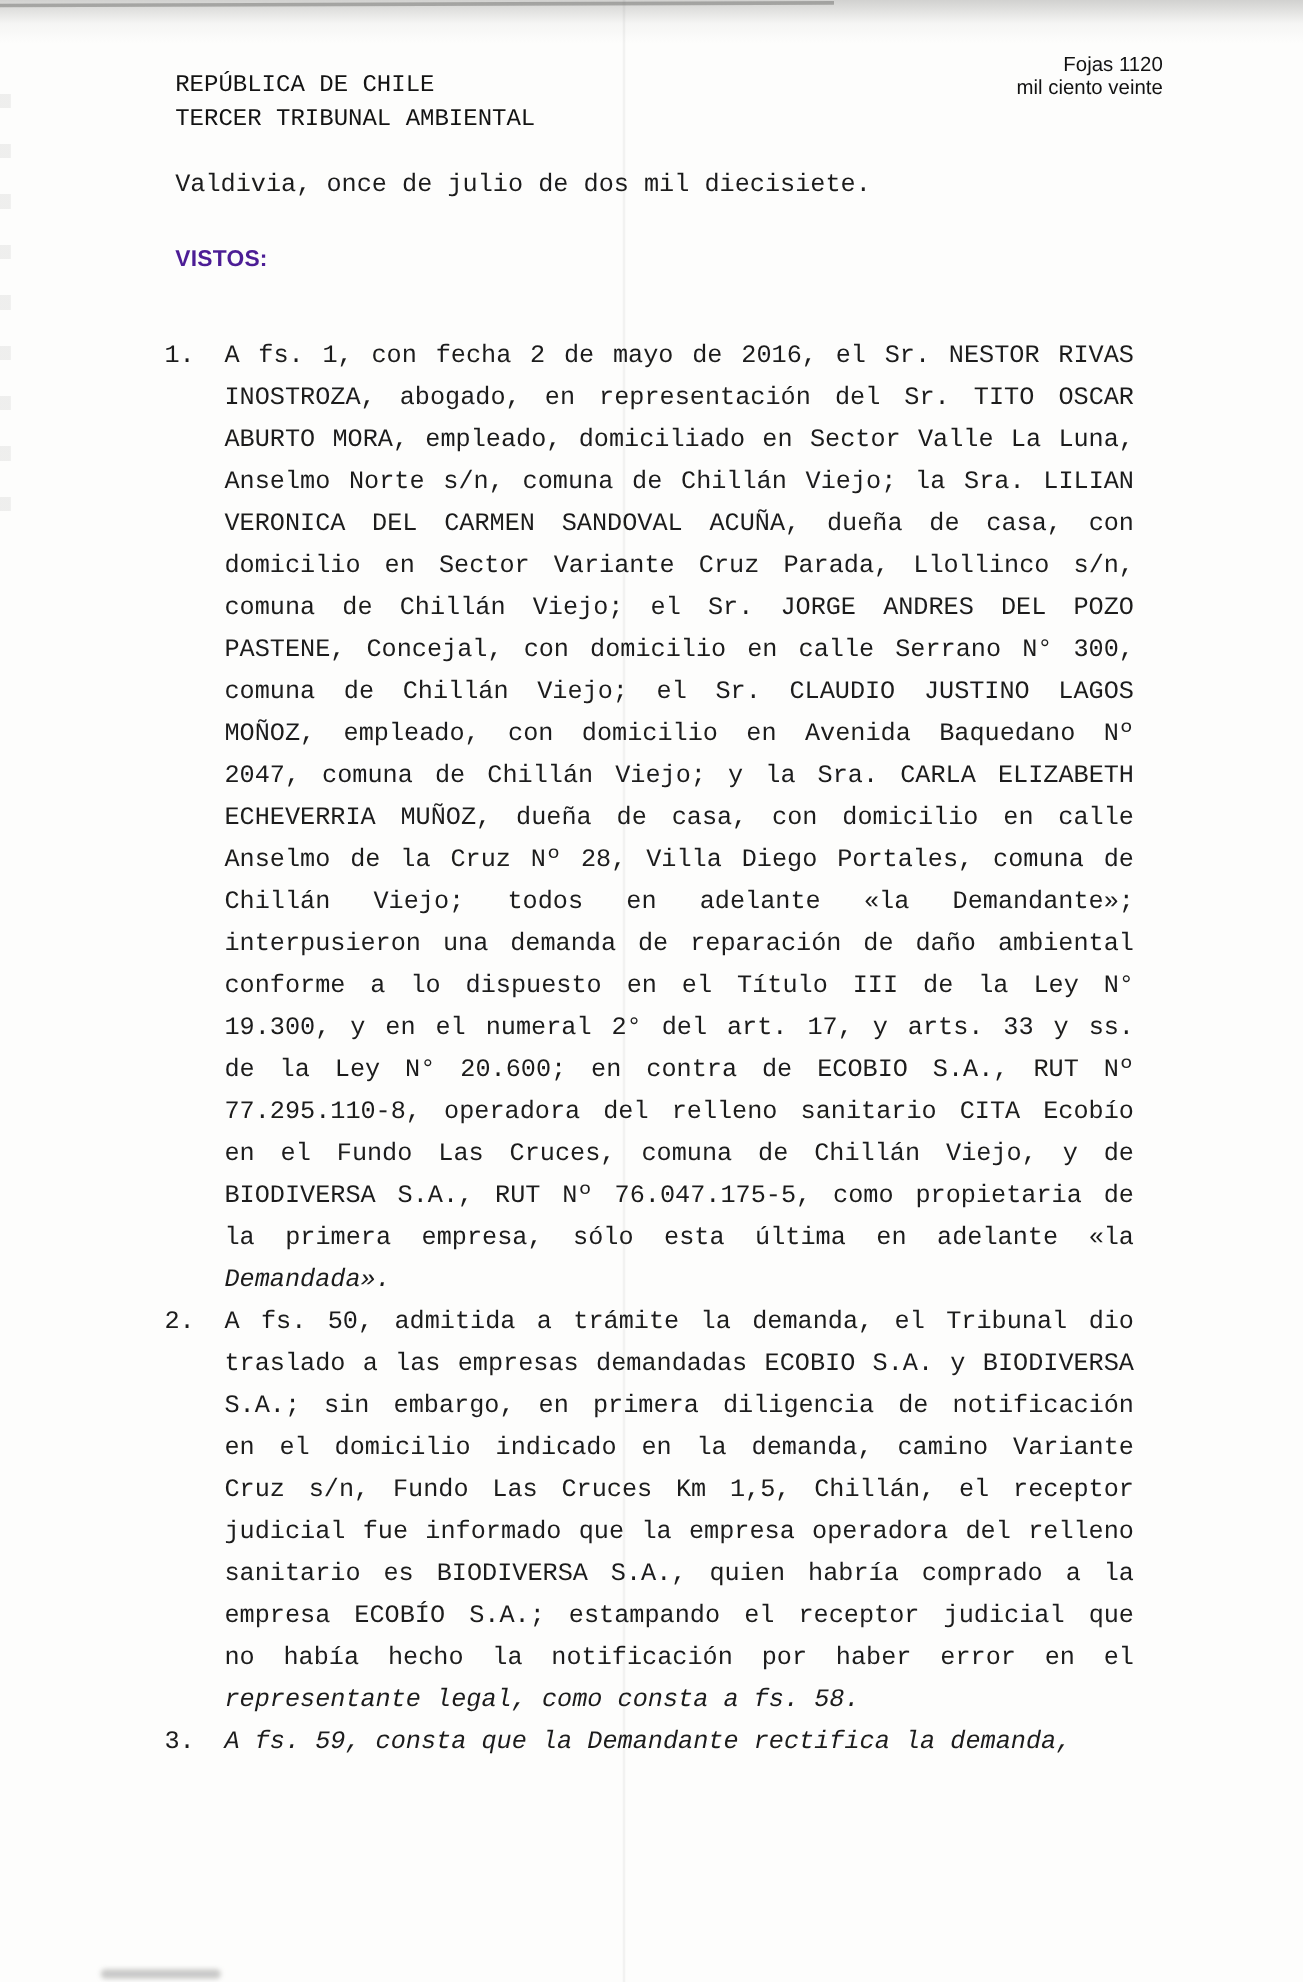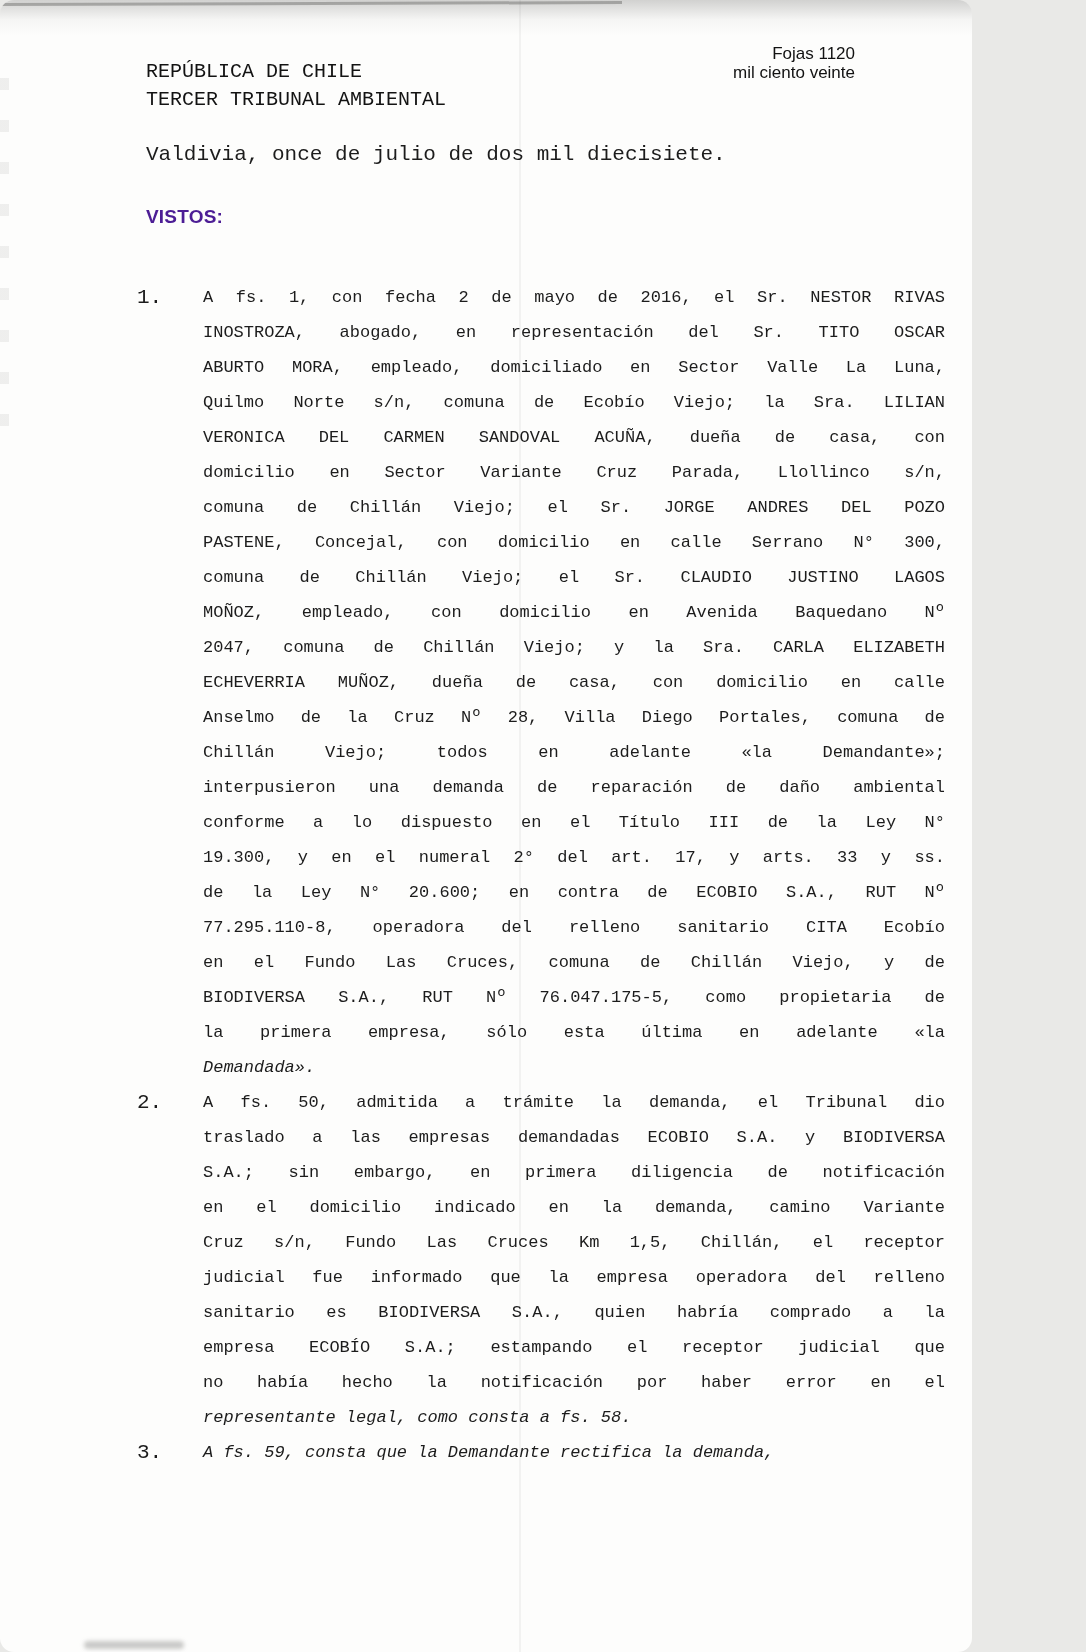--- a/index.html
+++ b/index.html
@@ -3,25 +3,24 @@
 <meta charset="utf-8">
 <style>
   * { margin: 0; padding: 0; box-sizing: border-box; }
   html, body { background: #e9e9e7; }
   body {
     width: 1086px; height: 1652px;
     font-family: "Liberation Mono", "DejaVu Sans Mono", monospace;
   }
   .page {
     position: relative;
-    width: 972px; height: 1652px;
+    width: 1086px; height: 1652px;
     background: var(--paper, #fdfdfc);
     color: var(--ink, #1c1c1c);
     overflow: hidden;
-    border-radius: 14px;
   }
   
   .scan-top {
     position: absolute; top: 0; left: 0; width: 100%; height: 36px;
     background: linear-gradient(to bottom,
       rgba(138,138,136,0.38), rgba(198,198,196,0.14) 55%, rgba(255,255,255,0));
     pointer-events: none;
   }
   .scan-top-line {
     position: absolute; top: 2px; left: 0; width: 64%; height: 3px;
@@ -76,21 +75,21 @@
   .vistos-list {
     position: absolute; top: 280px; left: 137px; width: 808px;
   }
   .item { display: flex; }
   .item .num {
     flex: 0 0 50px; width: 50px;
     font-size: 21px; line-height: 35px;
   }
   .item .itext {
     flex: 1 1 auto;
-    font-size: 17px; line-height: 35px; margin-left: 16px;
+    font-size: 21px; line-height: 35px;
   }
   .tline {
     text-align: justify;
     text-align-last: justify;
   }
   .tline.last { text-align-last: left; font-style: italic; }
 </style>
 </head>
 <body>
 
@@ -116,21 +115,21 @@
 
   <div class="section-heading">VISTOS:</div>
 
   <div class="vistos-list">
       <div class="item">
         <div class="num">1.</div>
         <div class="itext">
           <div class="tline">A fs. 1, con fecha 2 de mayo de 2016, el Sr. NESTOR RIVAS</div>
           <div class="tline">INOSTROZA, abogado, en representación del Sr. TITO OSCAR</div>
           <div class="tline">ABURTO MORA, empleado, domiciliado en Sector Valle La Luna,</div>
-          <div class="tline">Quilmo Norte s/n, comuna de Ecobío Viejo; la Sra. LILIAN</div>
+          <div class="tline">Anselmo Norte s/n, comuna de Chillán Viejo; la Sra. LILIAN</div>
           <div class="tline">VERONICA DEL CARMEN SANDOVAL ACUÑA, dueña de casa, con</div>
           <div class="tline">domicilio en Sector Variante Cruz Parada, Llollinco s/n,</div>
           <div class="tline">comuna de Chillán Viejo; el Sr. JORGE ANDRES DEL POZO</div>
           <div class="tline">PASTENE, Concejal, con domicilio en calle Serrano N° 300,</div>
           <div class="tline">comuna de Chillán Viejo; el Sr. CLAUDIO JUSTINO LAGOS</div>
           <div class="tline">MOÑOZ, empleado, con domicilio en Avenida Baquedano Nº</div>
           <div class="tline">2047, comuna de Chillán Viejo; y la Sra. CARLA ELIZABETH</div>
           <div class="tline">ECHEVERRIA MUÑOZ, dueña de casa, con domicilio en calle</div>
           <div class="tline">Anselmo de la Cruz Nº 28, Villa Diego Portales, comuna de</div>
           <div class="tline">Chillán Viejo; todos en adelante «la Demandante»;</div>

